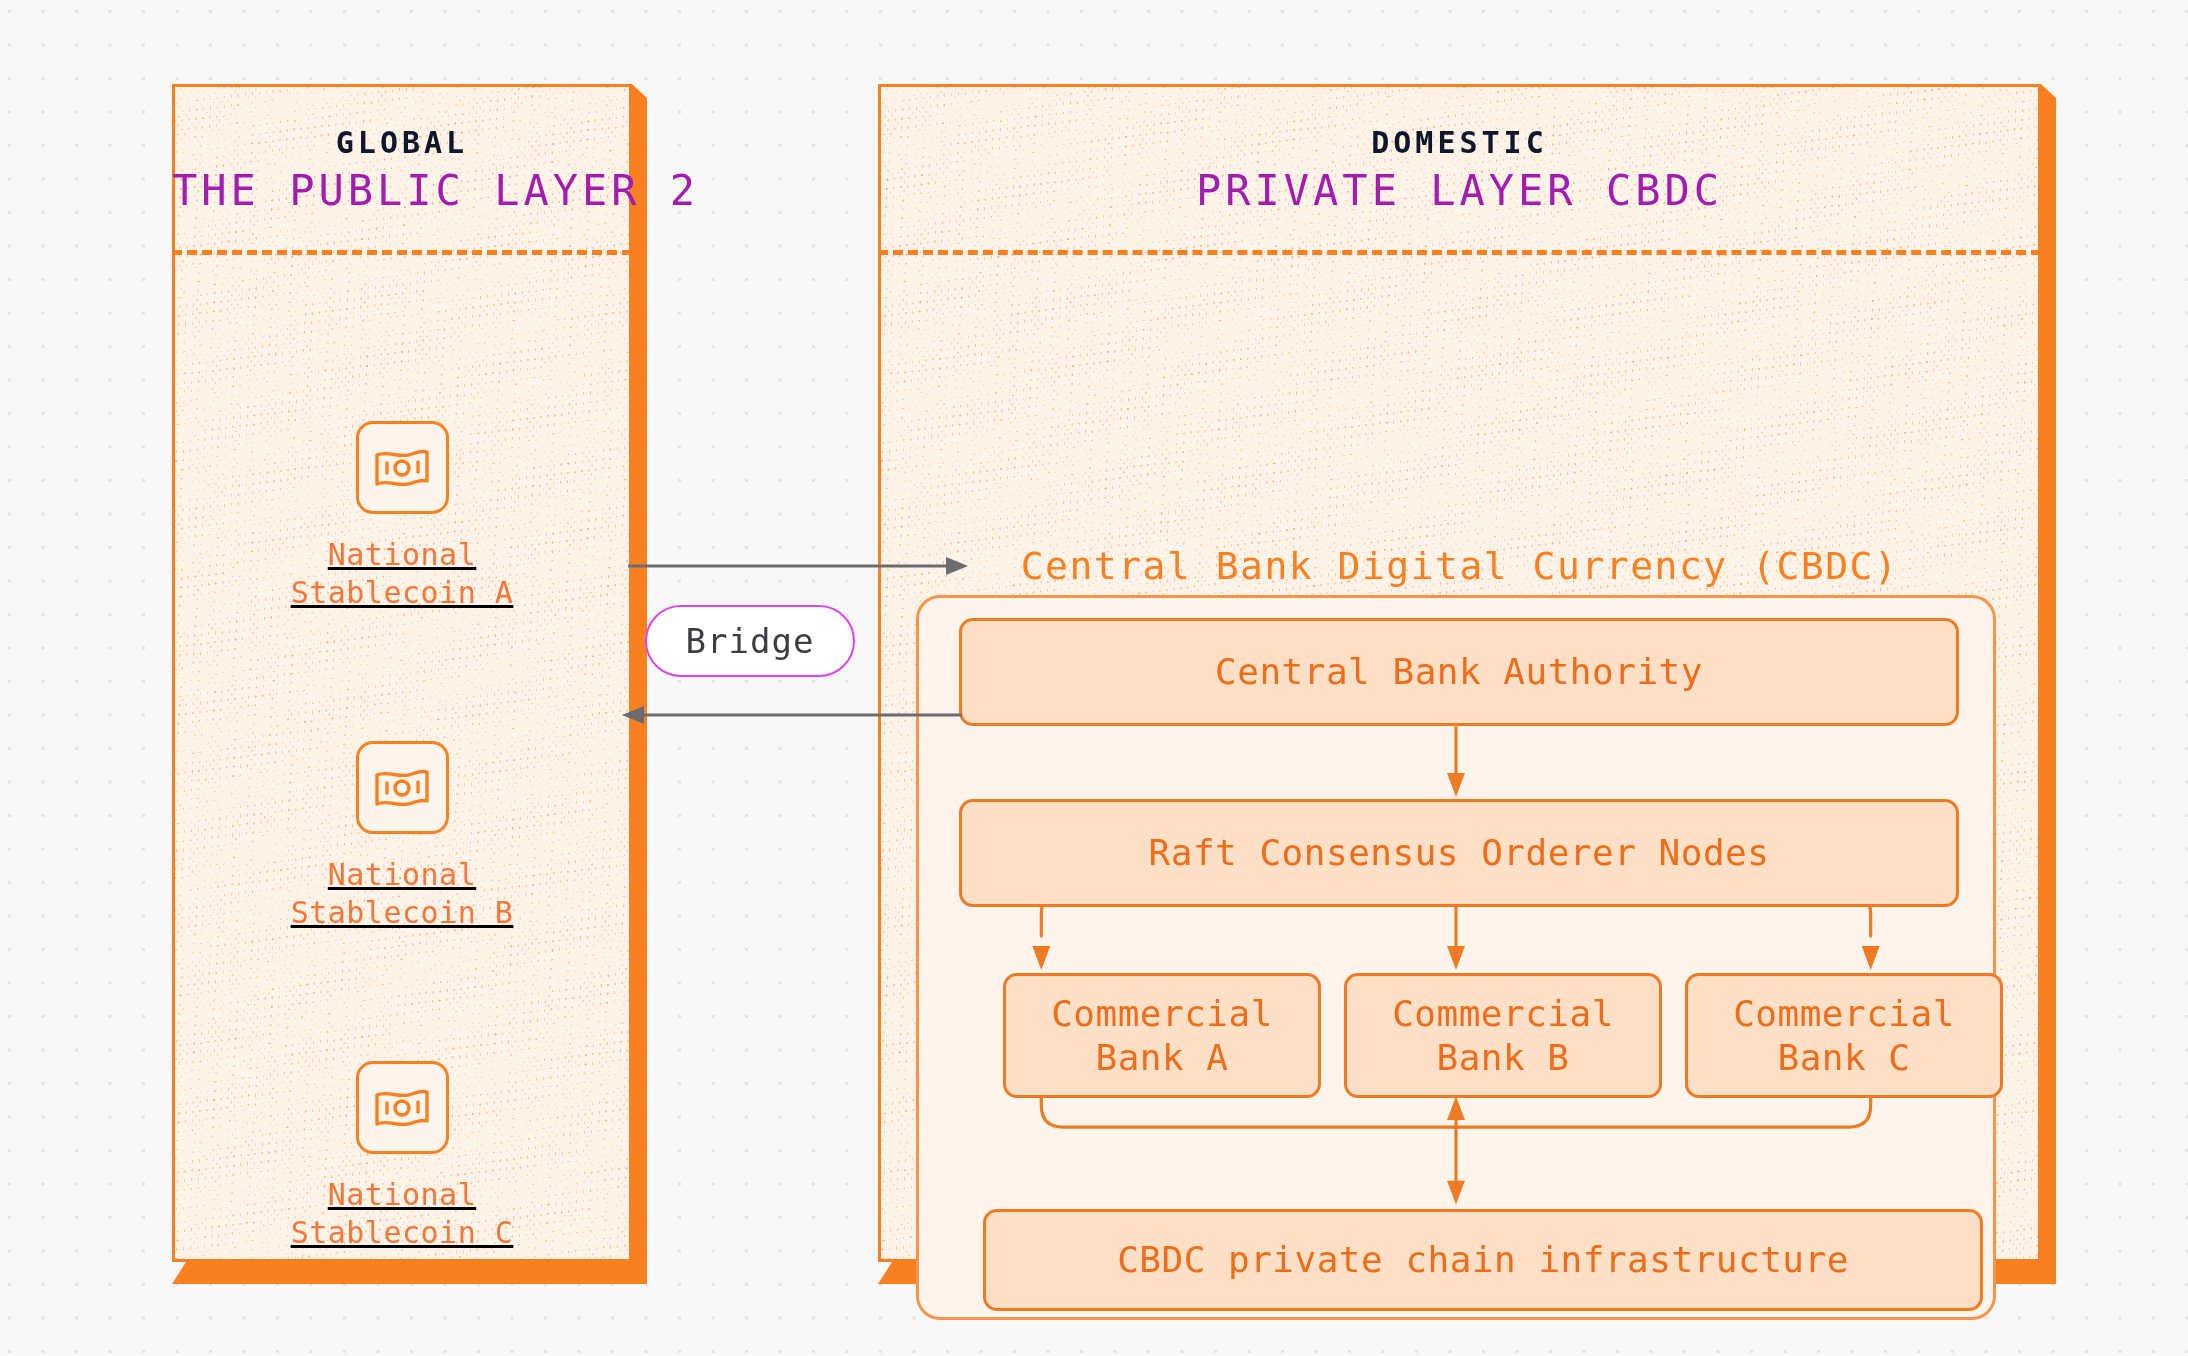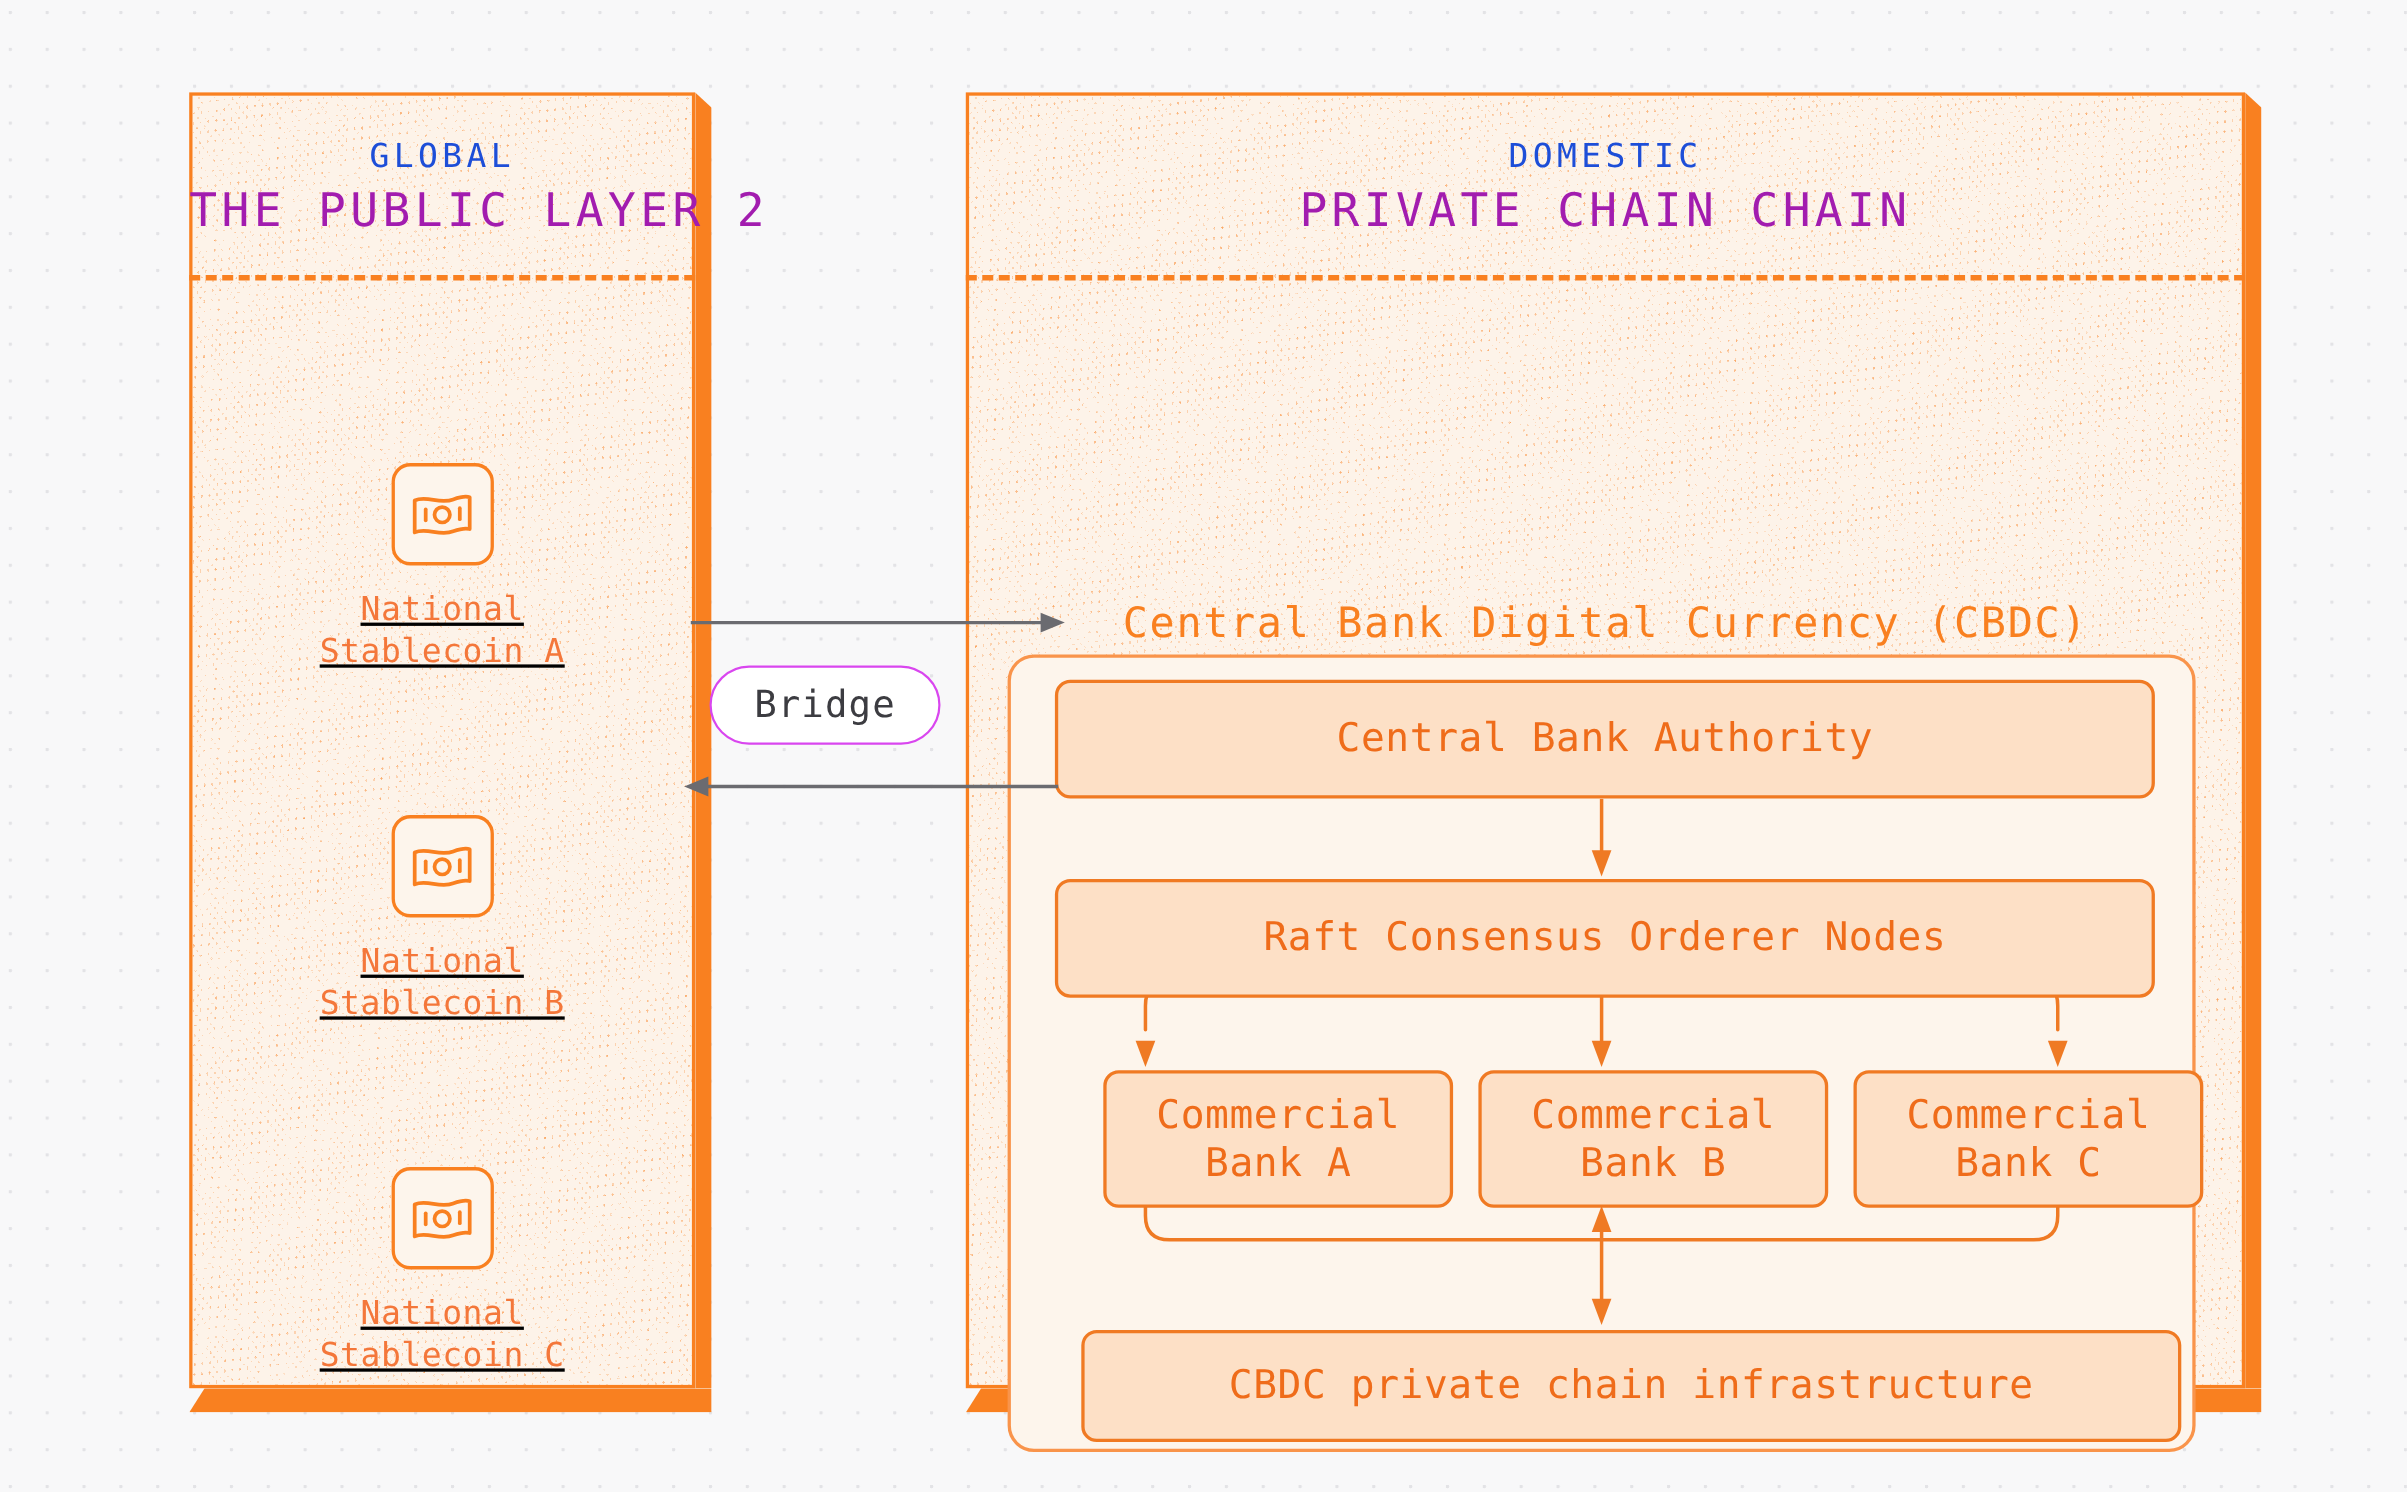--- a/index.html
+++ b/index.html
@@ -51,22 +51,22 @@
   .panel .base{
     position:absolute;left:0;right:-15px;bottom:-22px;height:22px;
     background:#f98020;
     clip-path:polygon(14px 0,100% 0,100% 100%,0 100%);
   }
   .panel .content{position:absolute;inset:0;}
 
   
   .pane-head{position:absolute;left:0;right:0;top:42px;text-align:center;}
   .kicker{
-    color:#1d4ed8;font-size:30px;letter-spacing:4px;line-height:1.1;
-    font-weight:400;
+    color:#0f172a;font-size:30px;letter-spacing:4px;line-height:1.1;
+    font-weight:700;
   }
   .headline{
     color:#a21caf;font-size:42px;letter-spacing:4px;line-height:1.25;
     margin-top:6px;font-weight:400;white-space:nowrap;
   }
   .divider{
     position:absolute;left:0;right:0;top:166px;height:0;
     border-top:5px dashed #f98020;
   }
 
@@ -188,21 +188,21 @@
   </div>
 
   <div class="panel" style="left:878px;top:84px;width:1163px;height:1178px;">
     <div class="face"></div>
     <div class="side"></div>
     <div class="base"></div>
 
     <div class="content">
       <div class="pane-head">
         <div class="kicker">DOMESTIC</div>
-        <div class="headline">PRIVATE CHAIN CHAIN</div>
+        <div class="headline">PRIVATE LAYER CBDC</div>
       </div>
       <div class="divider"></div>
 
       <div class="cbdc-caption" style="top:432px;">Central Bank Digital Currency (CBDC)</div>
 
       <div class="inner" style="left:38px;top:511px;width:1080px;height:725px;">
 
         <svg class="wires" viewBox="0 0 1080 725">
 
           <line x1="540" y1="129" x2="540" y2="182" stroke="#ef7a24" stroke-width="3.2"></line>

